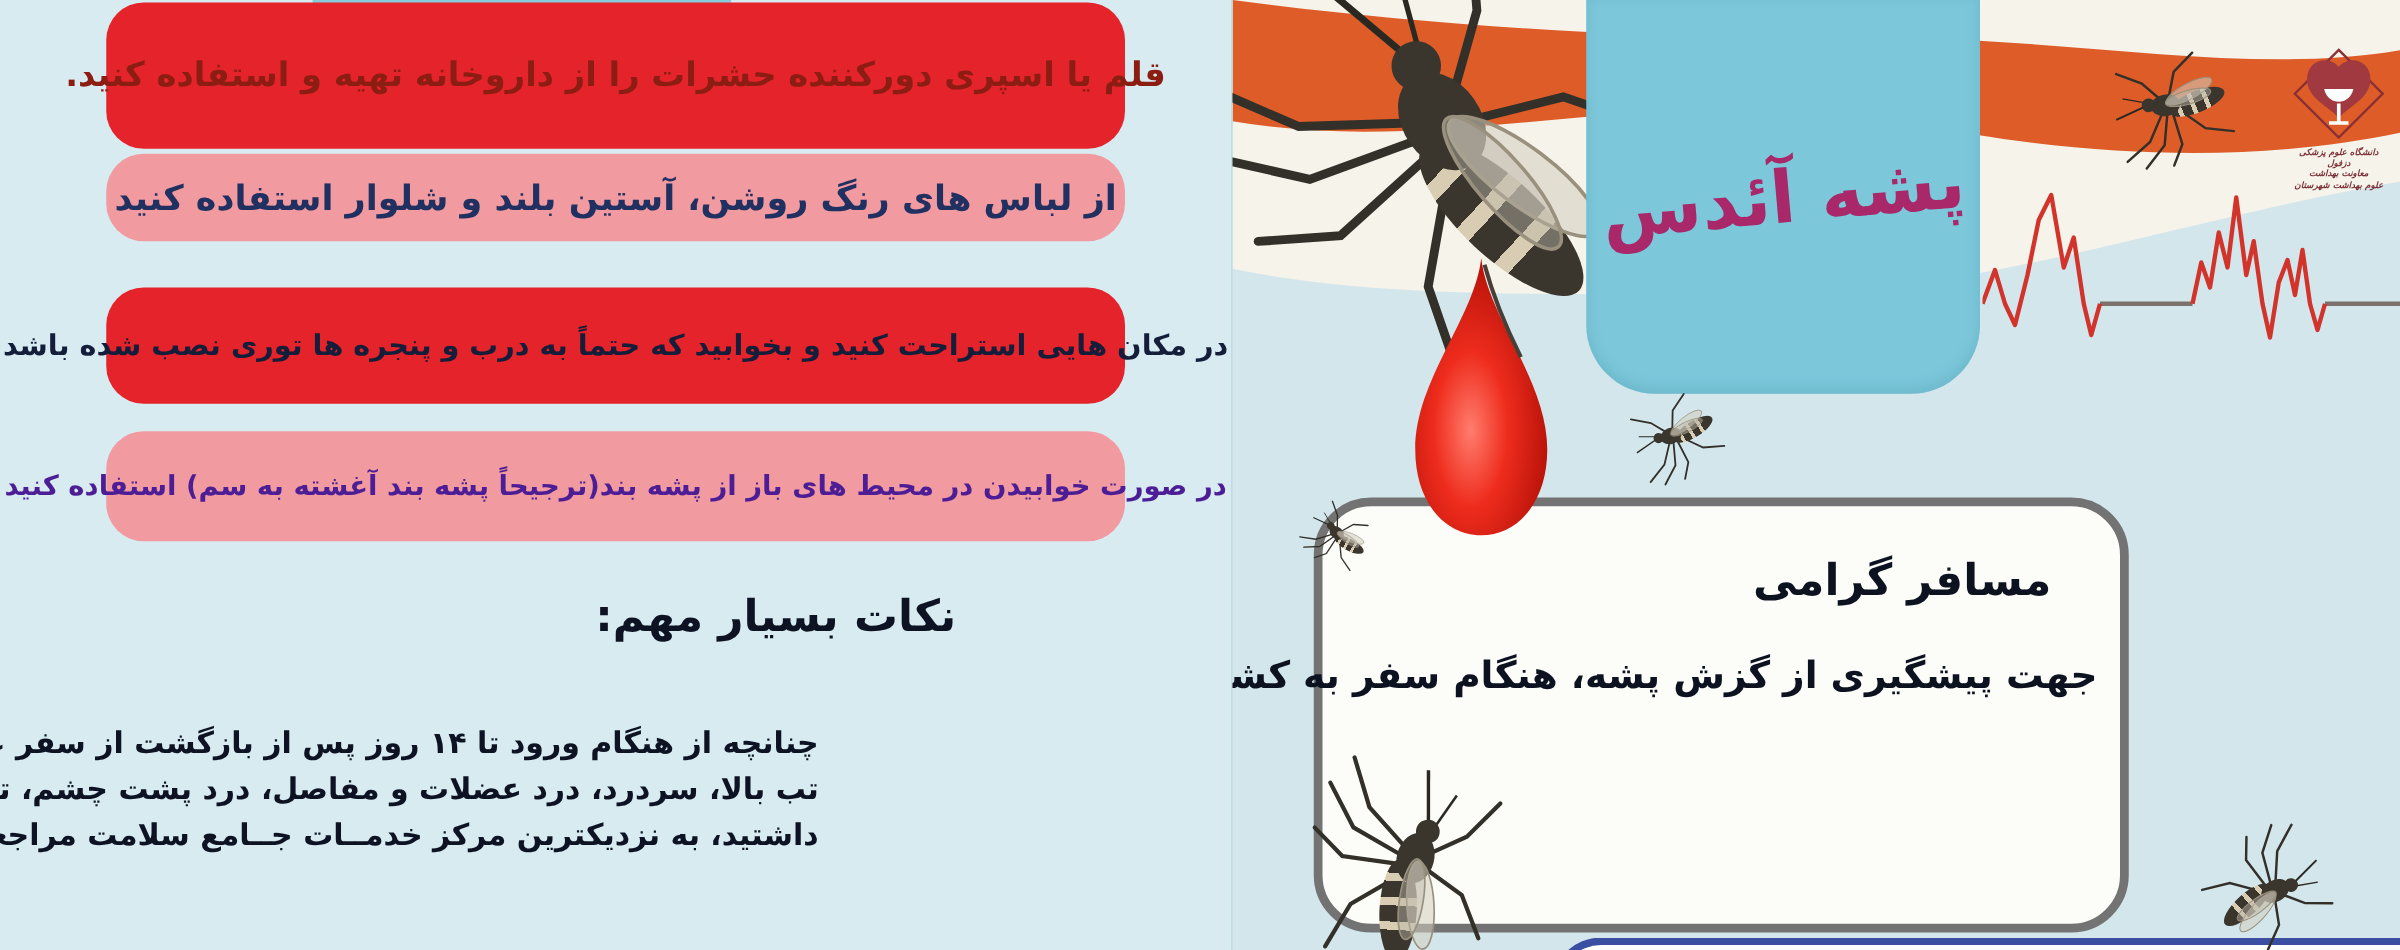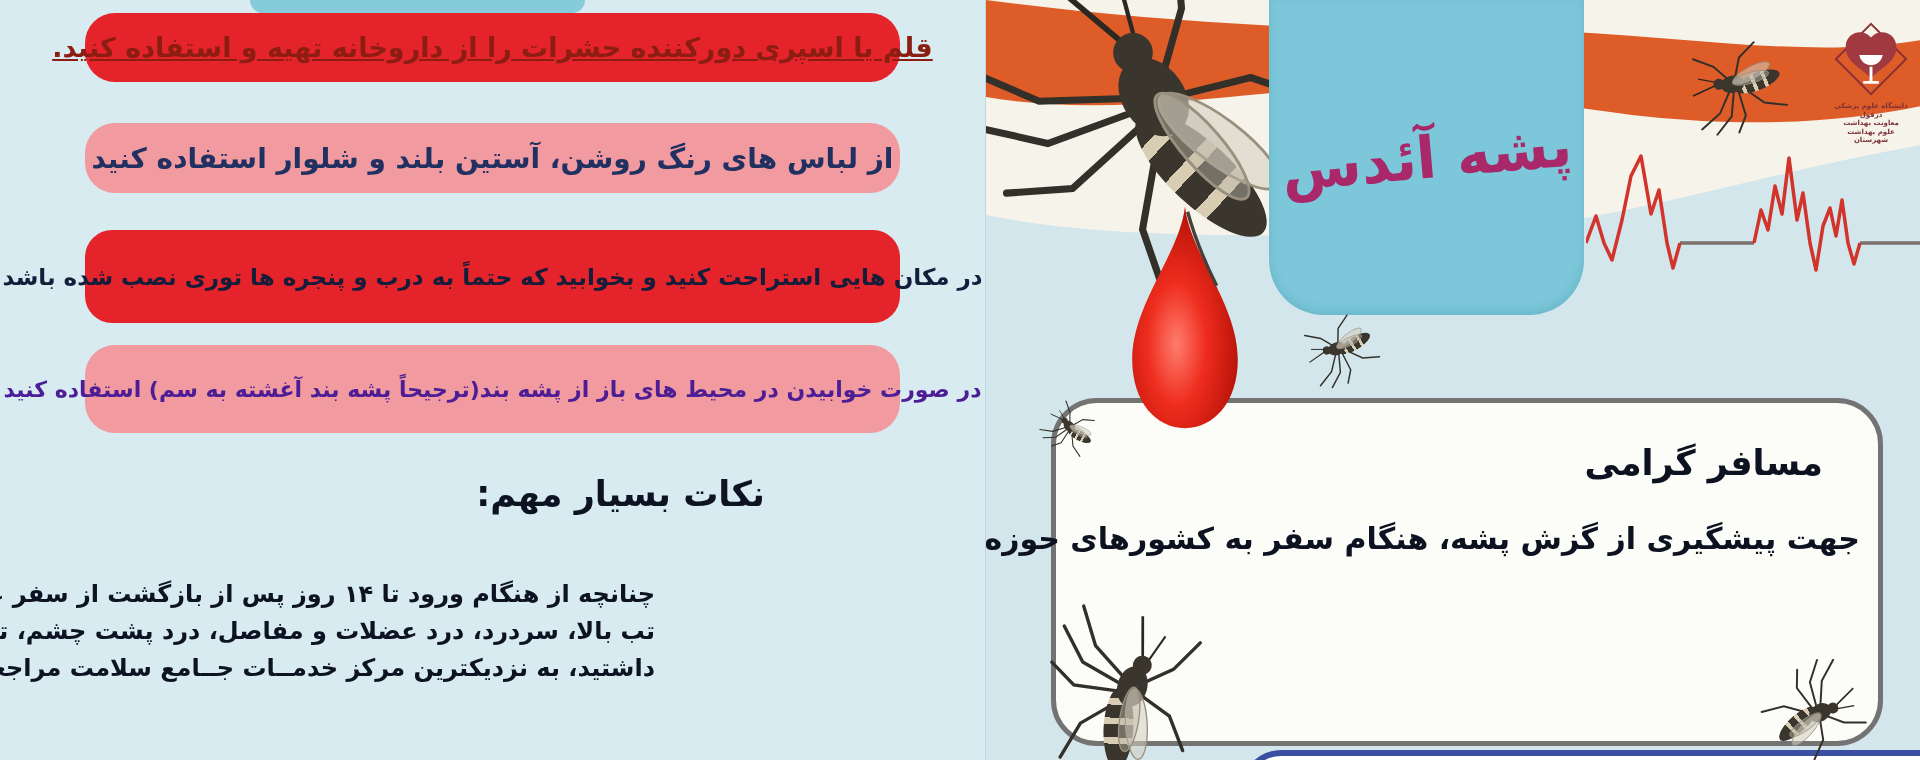--- a/index.html
+++ b/index.html
@@ -5,46 +5,46 @@
   html,body{margin:0;padding:0;}
   body{width:1920px;height:760px;overflow:hidden;font-family:"DejaVu Sans",sans-serif;}
   .poster{position:relative;width:1920px;height:760px;background:#d7ebf1;}
 
   
   .left{position:absolute;left:0;top:0;width:985px;height:760px;background:#d7ebf1;}
   .teal-band{position:absolute;left:250px;top:0;width:335px;height:13px;background:#85cbda;border-radius:0 0 18px 18px;}
   .banner{position:absolute;left:85px;width:815px;border-radius:30px;display:flex;align-items:center;justify-content:center;
           text-align:center;font-weight:bold;direction:rtl;padding:0 22px;box-sizing:border-box;}
   .banner span{white-space:nowrap;}
-  .b1{top:13px;height:69px;background:#e4232a;color:#8c1d13;font-size:27px;text-decoration:underline;}
+  .b1{top:2px;height:117px;background:#e4232a;color:#8c1d13;font-size:27px;}
   .b2{top:123px;height:70px;background:#f19aa0;color:#203061;font-size:28px;}
-  .b3{top:230px;height:93px;background:#e4232a;color:#141d3a;font-size:23px;border-radius:27px;}
+  .b3{top:230px;height:93px;background:#e4232a;color:#141d3a;font-size:23px;}
   .b4{top:345px;height:88px;background:#f19aa0;color:#4c1d95;font-size:22px;}
   .note-h{position:absolute;left:420px;top:474px;width:345px;font-size:35px;font-weight:bold;color:#0d1322;direction:rtl;text-align:right;}
   .note-p{position:absolute;left:95px;top:576px;width:560px;font-size:24px;line-height:37px;font-weight:bold;color:#0d1322;direction:rtl;text-align:center;}
   .note-p div{white-space:nowrap;}
 
   
   .right{position:absolute;left:985px;top:0;width:935px;height:760px;background:#d2e6ec;overflow:hidden;border-left:1px solid #bcd8de;}
   .decor{position:absolute;left:0;top:0;z-index:0;}
   .titlebox{position:absolute;left:283px;top:0;width:315px;height:315px;background:#7cc7da;border-radius:0 0 55px 55px;z-index:2;
             display:flex;align-items:center;justify-content:center;box-shadow:inset 0 -4px 10px rgba(60,140,160,.25);}
   .title{font-size:58px;font-weight:bold;color:#a8286a;transform:rotate(-5deg);direction:rtl;white-space:nowrap;}
   .ecg{position:absolute;left:600px;top:148px;z-index:1;}
   .drop{position:absolute;left:133px;top:200px;z-index:3;}
-  .card{position:absolute;left:65px;top:398px;width:832px;height:348px;box-sizing:border-box;border:5px solid #737373;border-radius:46px;
+  .card{position:absolute;left:65px;top:398px;width:652px;height:348px;box-sizing:border-box;border:7px solid #737373;border-radius:46px;
         background:#fcfcf8;z-index:2;}
   .card-h{margin:40px 55px 0 0;text-align:right;font-size:35px;font-weight:bold;color:#0c1220;direction:rtl;}
   .card-p{margin:30px 18px 0 18px;text-align:center;font-size:30px;line-height:52px;font-weight:bold;color:#0c1220;direction:rtl;}
   .card-p div{white-space:nowrap;}
   .sliver{position:absolute;left:255px;top:750px;width:680px;height:40px;border:6px solid #3a4fa2;border-right:none;
           border-radius:45px 0 0 0;background:#ffffff;z-index:1;box-sizing:border-box;}
   .mq{position:absolute;z-index:4;}
   .mq-big{z-index:1;}
-  .logo{position:absolute;left:843px;top:20px;width:84px;z-index:5;text-align:center;}
+  .logo{position:absolute;left:843px;top:36px;width:84px;z-index:5;text-align:center;font-style:italic;}
   .logo-text{font-size:7px;line-height:8.5px;color:#7c3136;font-weight:bold;direction:rtl;}
   .logo-text span{display:block;}
 </style>
 </head>
 <body>
 
 <svg width="0" height="0" style="position:absolute" aria-hidden="true">
   <defs>
     <linearGradient id="stripeGrad" x1="0" y1="0" x2="1" y2="0">
       <stop offset="0" stop-color="#3a362e"></stop>

